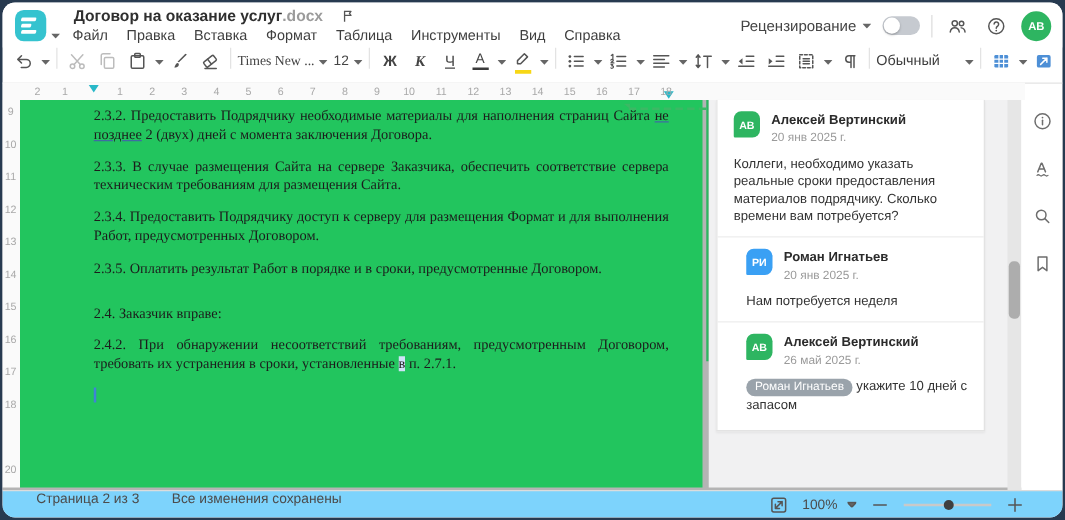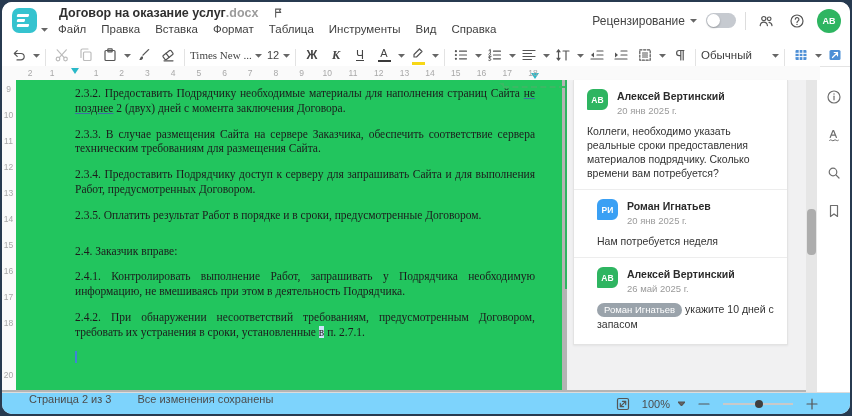--- a/index.html
+++ b/index.html
@@ -18,21 +18,21 @@
   .menu{position:absolute;left:56px;top:21px;display:flex;gap:15px;font-size:11.5px;color:#3f3f3f}
   .menu span{cursor:default}
   .hdr-right{position:absolute;right:9px;top:6px;height:25px;display:flex;align-items:center;gap:9px}
   .review{display:flex;align-items:center;gap:5px;font-size:12px;color:#444}
   .tgl{width:30px;height:15px;border-radius:8px;background:#c6cad0;position:relative}
   .tgl .knob{position:absolute;left:1px;top:1px;width:13px;height:13px;border-radius:50%;background:#fff;box-shadow:0 1px 2px rgba(0,0,0,.25)}
   .vdiv{width:1px;height:18px;background:#ddd}
   .ava-top{width:24px;height:24px;border-radius:50%;background:#2eb561;color:#fff;font-size:9px;font-weight:bold;display:flex;align-items:center;justify-content:center}
 
   
-  .tb{position:absolute;top:36px;left:0;right:0;height:28px;border-bottom:1px solid #e4e4e4;display:flex;align-items:flex-end;padding:0 6px;gap:2px;white-space:nowrap;overflow:hidden}
+  .tb{position:absolute;top:36px;left:0;right:0;height:28px;border-bottom:1px solid #e4e4e4;display:flex;align-items:flex-start;padding:0 6px;gap:2px;white-space:nowrap;overflow:hidden}
   .btn{height:22px;min-width:20px;padding:0 1px;display:flex;align-items:center;justify-content:center;border-radius:3px;flex:0 0 auto}
   .btn svg{width:16px;height:16px;stroke:#555;fill:none;stroke-width:1.2;stroke-linecap:round;stroke-linejoin:round}
   .btn.dis svg{stroke:#bcbcbc}
   .chev{width:8px;height:22px;display:flex;align-items:center;justify-content:center;flex:0 0 auto}
   .sep{width:1px;height:17px;background:#e3e3e3;margin:0 3px;flex:0 0 auto}
   .lt{font-size:12px;color:#444;width:20px;text-align:center}
   .lt.b{font-weight:700}
   .lt.i{font-style:italic;font-family:"Liberation Serif",serif;font-weight:600}
   .lt.u{text-decoration:underline}
   .stack{display:flex;flex-direction:column;align-items:center;justify-content:center;height:22px}
@@ -400,24 +400,23 @@
         <span class="vnum" style="top: 212px;">17</span>
         <span class="vnum" style="top: 238px;">18</span>
         <span class="vnum" style="top: 264px; padding-left: 17px;">19</span>
         <span class="vnum" style="top: 290px;">20</span>
       </div>
 
     <div class="page">
       <div id="doc">
           <p class="para">2.3.2. Предоставить Подрядчику необходимые материалы для наполнения страниц Сайта <span class="u">не позднее</span> 2 (двух) дней с момента заключения Договора.</p>
           <p class="para">2.3.3. В случае размещения Сайта на сервере Заказчика, обеспечить соответствие сервера техническим требованиям для размещения Сайта.</p>
-          <p class="para">2.3.4. Предоставить Подрядчику доступ к серверу для запрашивать Сайта и для выполнения Работ, предусмотренных Договором.</p>
+          <p class="para">2.3.4. Предоставить Подрядчику доступ к серверу для размещения Формат и для выполнения Работ, предусмотренных Договором.</p>
           <p class="para">2.3.5. Оплатить результат Работ в порядке и в сроки, предусмотренные Договором.</p>
           <p class="para">2.4. Заказчик вправе:</p>
-          <p class="para">2.4.1. Контролировать выполнение Работ, запрашивать у Подрядчика необходимую информацию, не вмешиваясь при этом в деятельность Подрядчика.</p>
           <p class="para">2.4.2. При обнаружении несоответствий требованиям, предусмотренным Договором, требовать их устранения в сроки, установленные <span class="hl">в</span> п. 2.7.1.</p>
           <div class="caret"></div>
         </div>
     </div>
 
     <div class="anchor-tip"></div>
     <div class="anchor-line"></div>
     <div class="thread-line"></div>
 
     <div class="panel">

